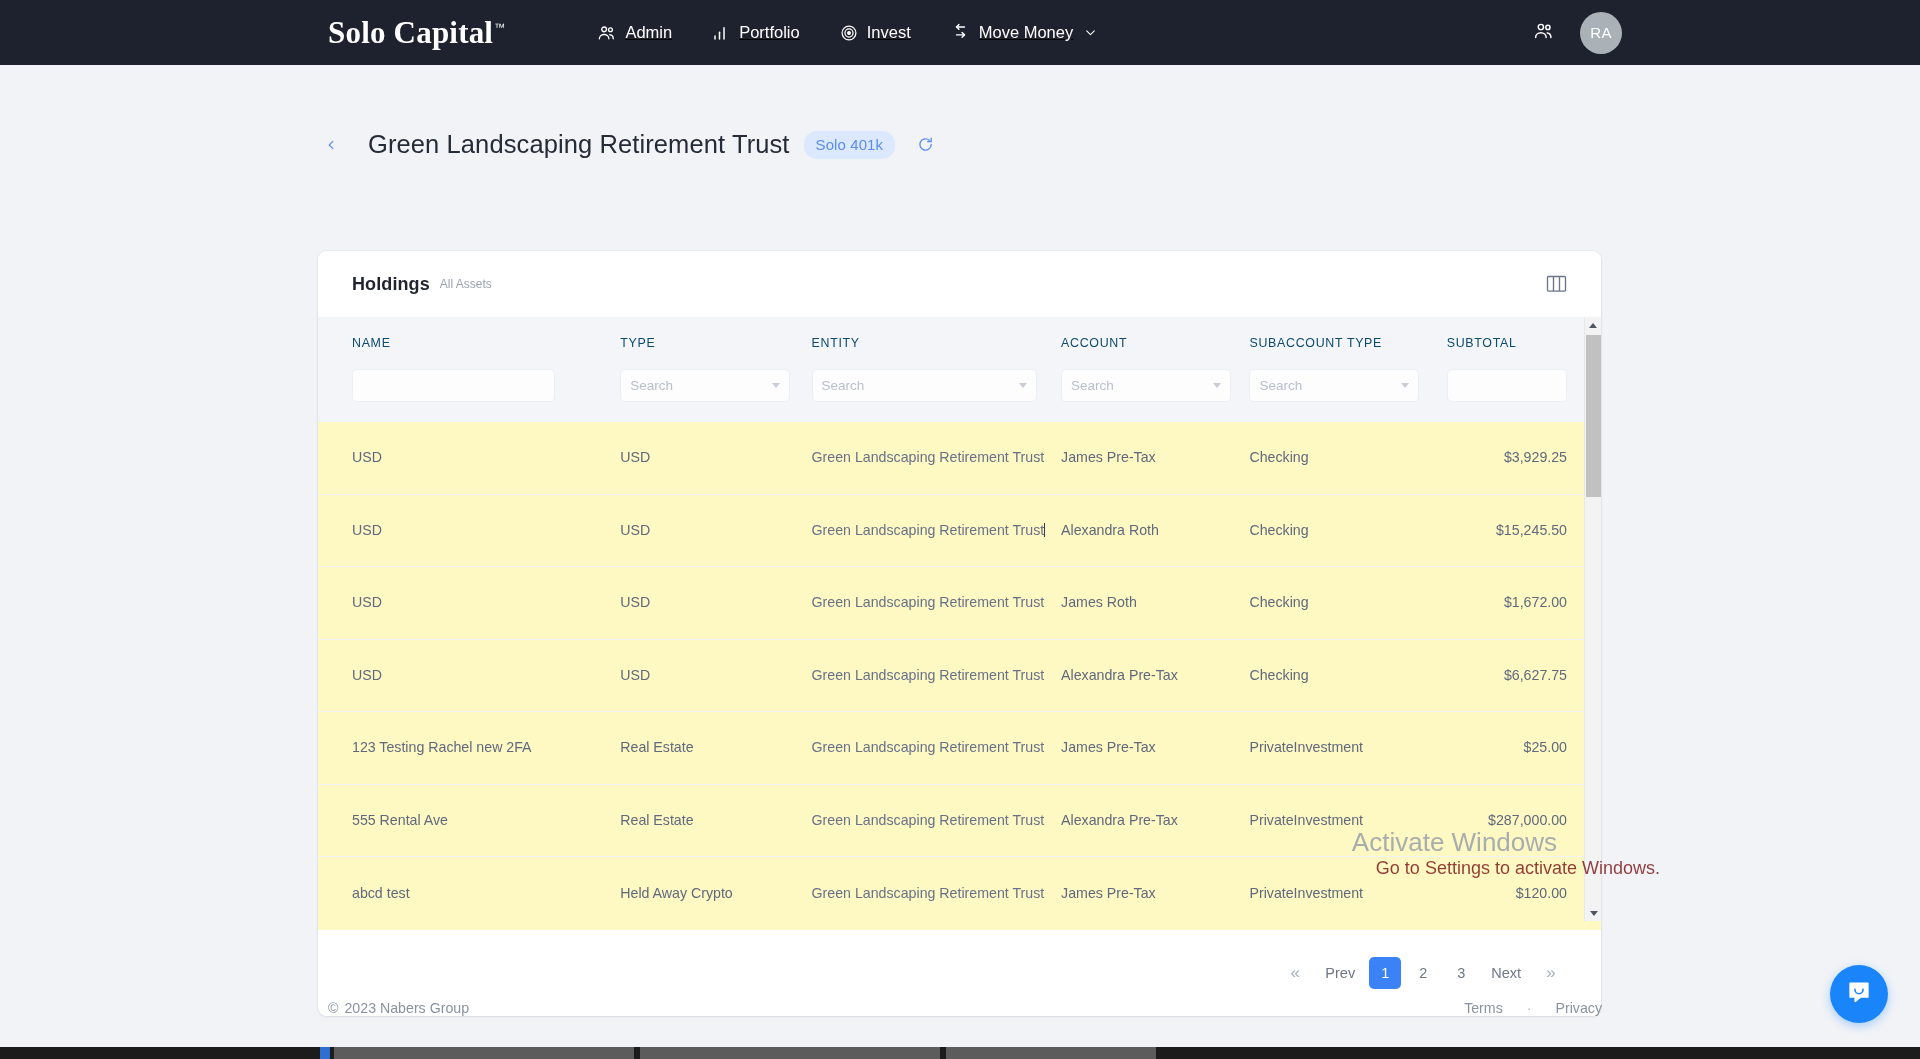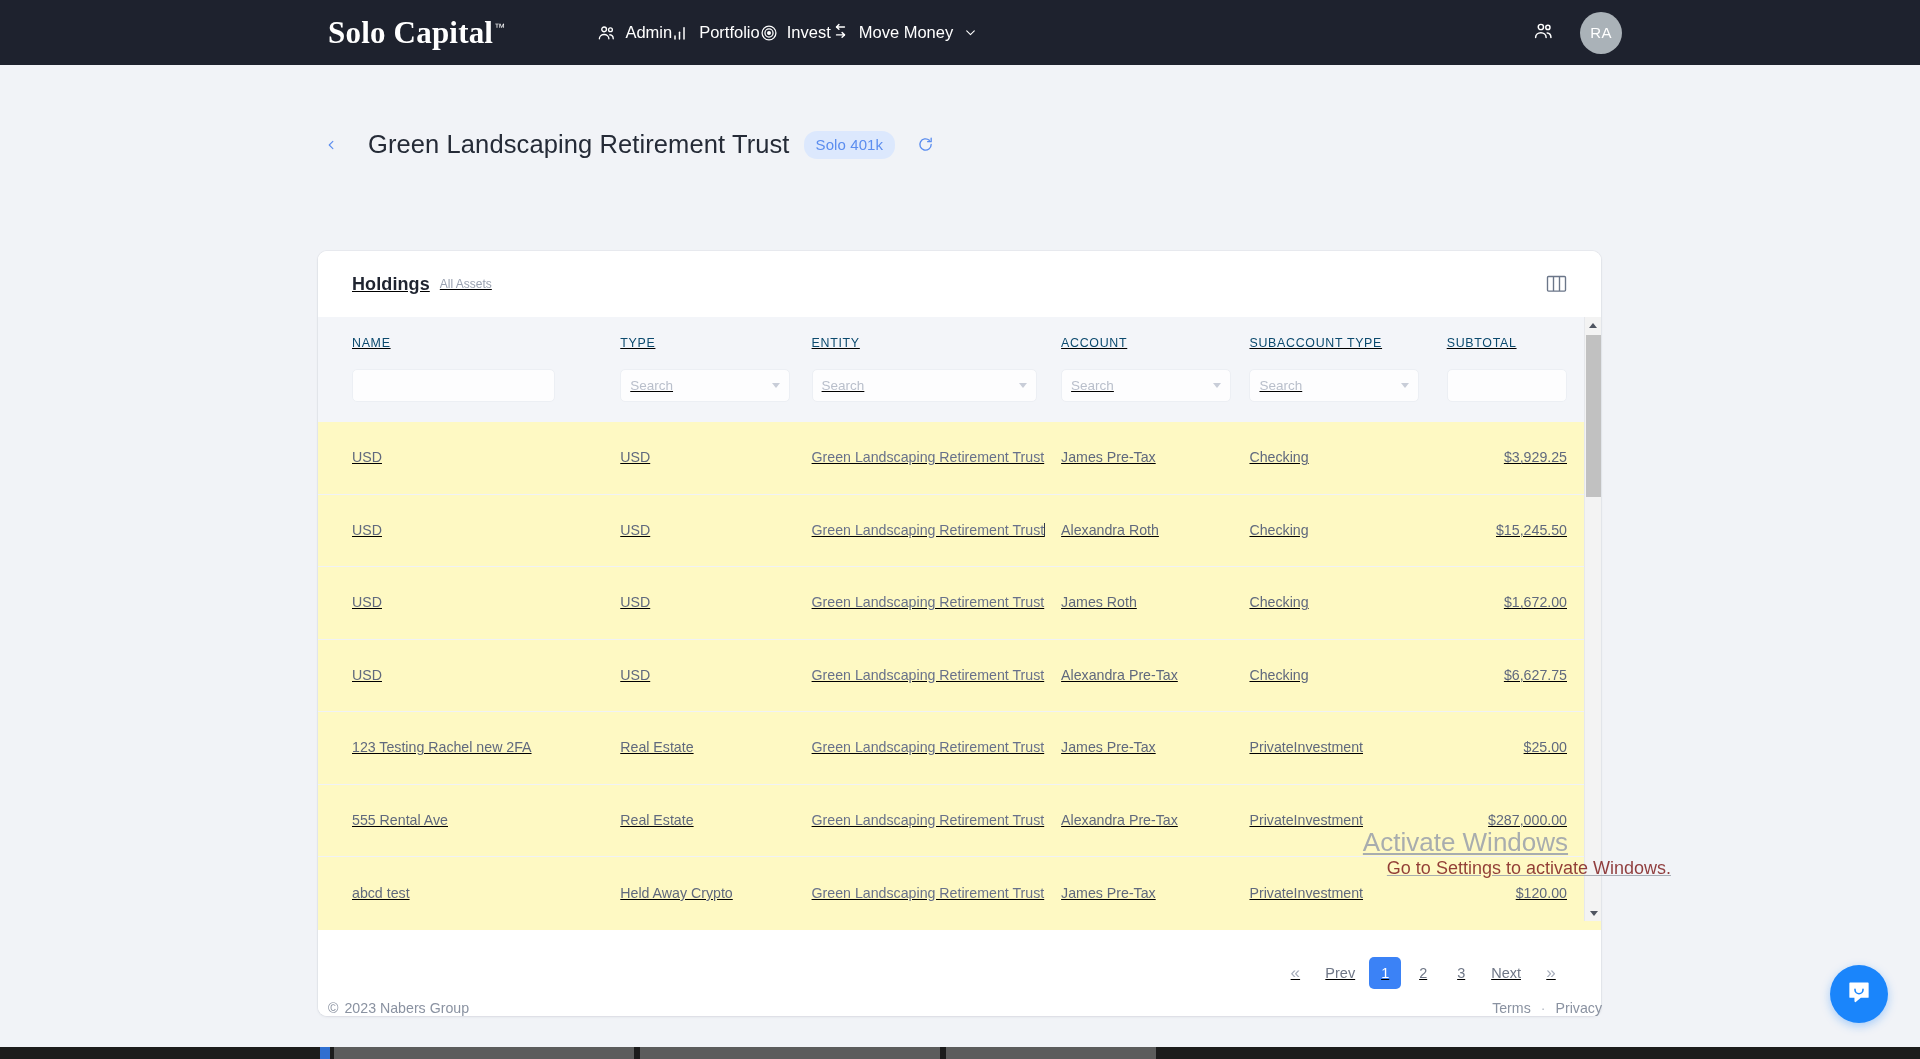--- a/index.html
+++ b/index.html
@@ -31,21 +31,23 @@
   .logo .tm {
     font-size: 11px;
     vertical-align: super;
     font-family: "Liberation Sans", sans-serif;
     font-weight: 400;
     margin-left: 1px;
   }
   .navitems {
     display: flex;
     align-items: center;
+    gap: 40px;
     margin-left: 92px;
+    text-decoration: underline;
   }
   .navitem {
     display: flex;
     align-items: center;
     gap: 9px;
     color: #ffffff;
     font-size: 16.5px;
     cursor: pointer;
     white-space: nowrap;
   }
@@ -110,21 +112,20 @@
   
   .card {
     position: absolute;
     left: 318px;
     top: 186px;
     width: 1283px;
     background: #ffffff;
     border-radius: 9px;
     box-shadow: 0 1px 3px rgba(30,40,70,.08), 0 0 0 1px rgba(30,40,70,.035);
     overflow: hidden;
-    text-decoration: underline;
   }
   .cardhead {
     height: 66px;
     display: flex;
     align-items: center;
     padding: 0 34px 0 34px;
     background: #ffffff;
   }
   .cardhead h2 {
     font-size: 18px;
@@ -278,34 +279,33 @@
     position: absolute;
     left: 0; right: 0;
     bottom: 36px;
     height: 30px;
     display: flex;
     align-items: center;
     font-size: 14.2px;
     color: #8a92a1;
   }
   .footer .copy { margin-left: 328px; display: flex; align-items: center; gap: 6px; }
-  .footer .links { margin-left: auto; margin-right: 318px; display: flex; align-items: center; gap: 10px; }
+  .footer .links { margin-left: auto; margin-right: 318px; display: flex; align-items: center; gap: 24px; }
   .footer .links span { cursor: pointer; }
   .footer .dot { color: #b4bac5; }
 
   
   .watermark {
     position: absolute;
-    right: 249px;
+    right: 260px;
     bottom: 180px;
     text-align: left;
     color: #9aa0ab;
     opacity: .85;
     pointer-events: none;
-    text-decoration: underline;
   }
   .watermark .w1 { font-size: 26px; line-height: 1.25; color: #9aa0ab; }
   .watermark .w2 { font-size: 18px; color: #7f1d1d; margin-left: 24px; }
 
   
   .intercom {
     position: absolute;
     right: 32px; bottom: 36px;
     width: 58px; height: 58px;
     border-radius: 50%;

